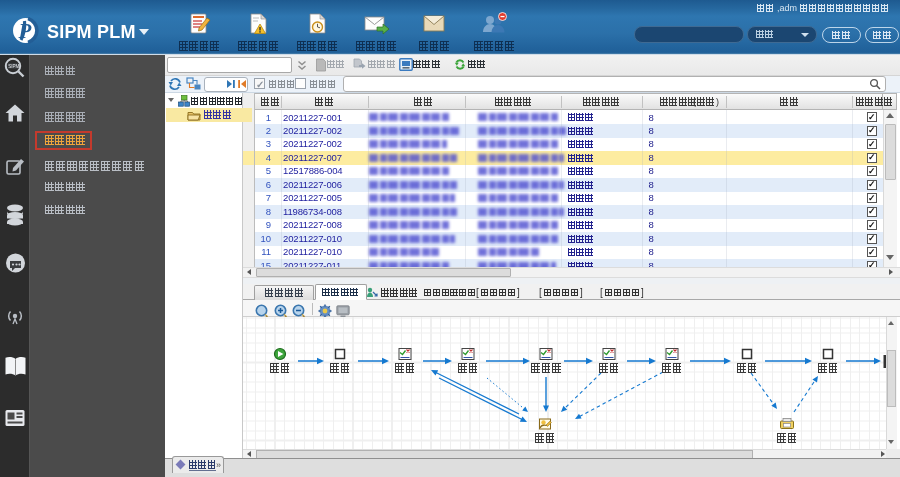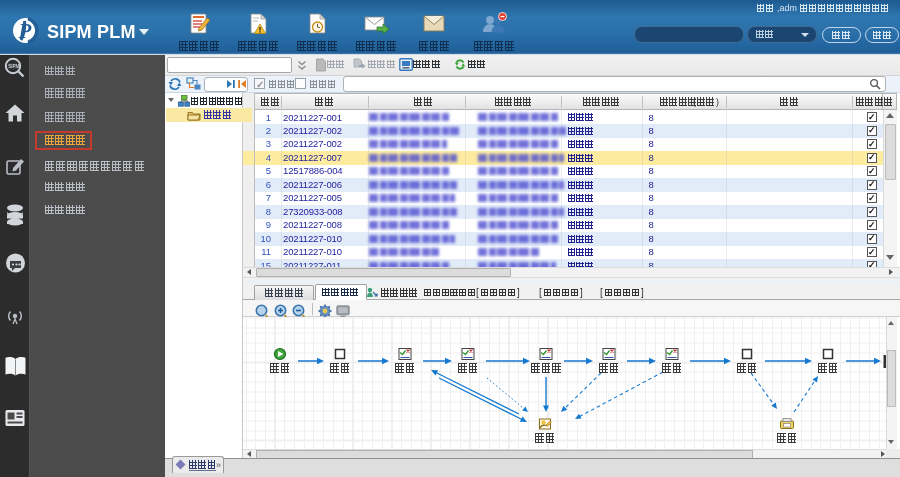--- a/index.html
+++ b/index.html
@@ -599,21 +599,21 @@
     <div class="fz" style="left:567.5px;top:194.3px;--c:#22228e;--w:7.38px;--h:7.92px;gap:1.62px;filter:blur(0.45px)">
       <i></i>
       <i></i>
       <i></i>
     </div>
     <div style="position:absolute;left:648.5px;top:193.4px;font-size:9.5px;color:#22228e;font-weight:normal;white-space:nowrap;line-height:1;">8</div>
     <div style="position:absolute;left:867px;top:193.2px;width:10px;height:10px;background:#fff;border:1px solid #555"></div>
     <div style="position:absolute;left:868px;top:193.8px;font-size:9px;color:#111;font-weight:bold;white-space:nowrap;line-height:1;">✓</div>
     <div style="position:absolute;left:254px;top:205.0px;width:629px;height:13.5px;background:#e2ecf9"></div>
     <div style="position:absolute;left:271px;top:206.9px;font-size:9.5px;color:#3152be;font-weight:normal;white-space:nowrap;line-height:1;;transform:translateX(-100%)">8</div>
-    <div style="position:absolute;left:283px;top:206.9px;font-size:9.5px;color:#1d1d9e;font-weight:normal;white-space:nowrap;line-height:1;;letter-spacing:-0.15px">27320933-008</div>
+    <div style="position:absolute;left:283px;top:206.9px;font-size:9.5px;color:#1d1d9e;font-weight:normal;white-space:nowrap;line-height:1;;letter-spacing:-0.15px">11986734-008</div>
     <div style="position:absolute;left:369.0px;top:207.8px;display:flex;gap:1.5px;filter:blur(1.7px)">
       <i style="width:9px;height:8px;background:rgba(78,78,208,0.8)"></i>
       <i style="width:7px;height:8px;background:rgba(78,78,208,0.8)"></i>
       <i style="width:10px;height:8px;background:rgba(78,78,208,0.8)"></i>
       <i style="width:8px;height:8px;background:rgba(78,78,208,0.8)"></i>
       <i style="width:11px;height:8px;background:rgba(78,78,208,0.8)"></i>
       <i style="width:8px;height:8px;background:rgba(78,78,208,0.8)"></i>
       <i style="width:9px;height:8px;background:rgba(78,78,208,0.8)"></i>
       <i style="width:7px;height:8px;background:rgba(78,78,208,0.8)"></i>
       <i style="width:7.0px;height:8px;background:rgba(78,78,208,0.8)"></i>

